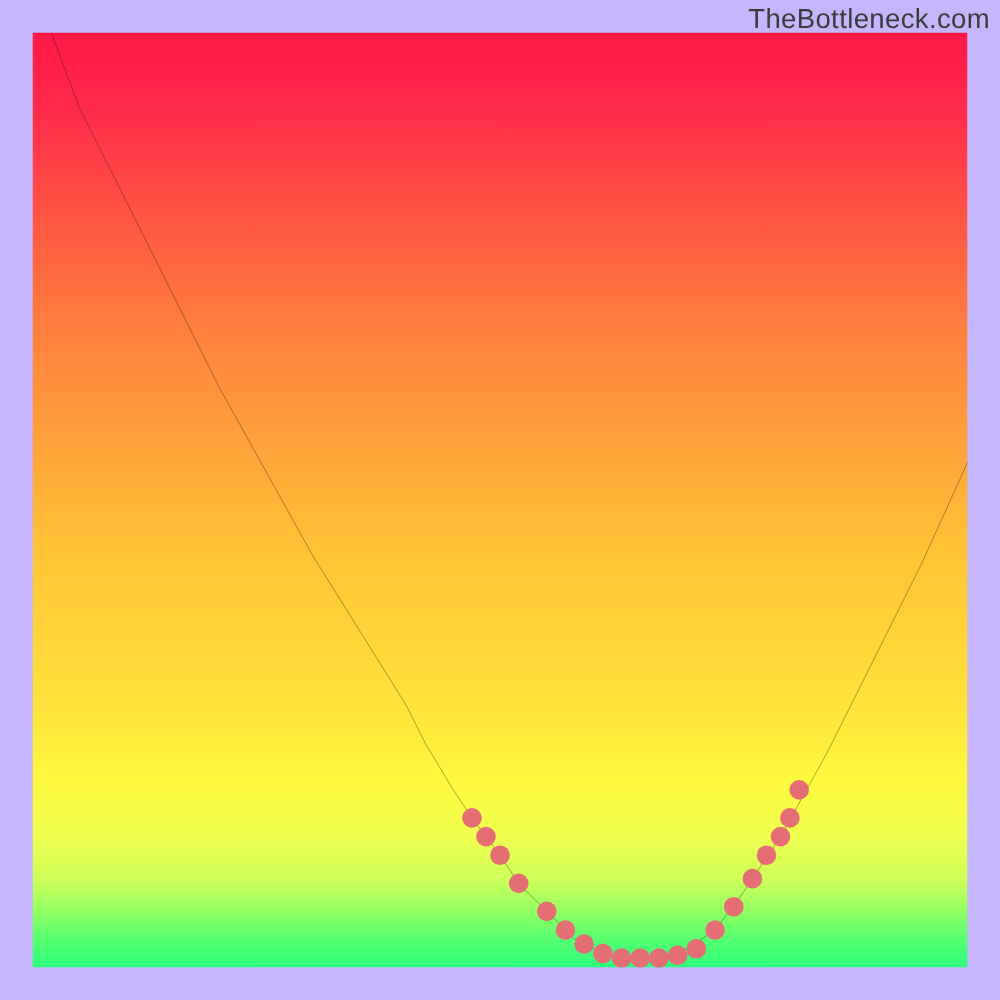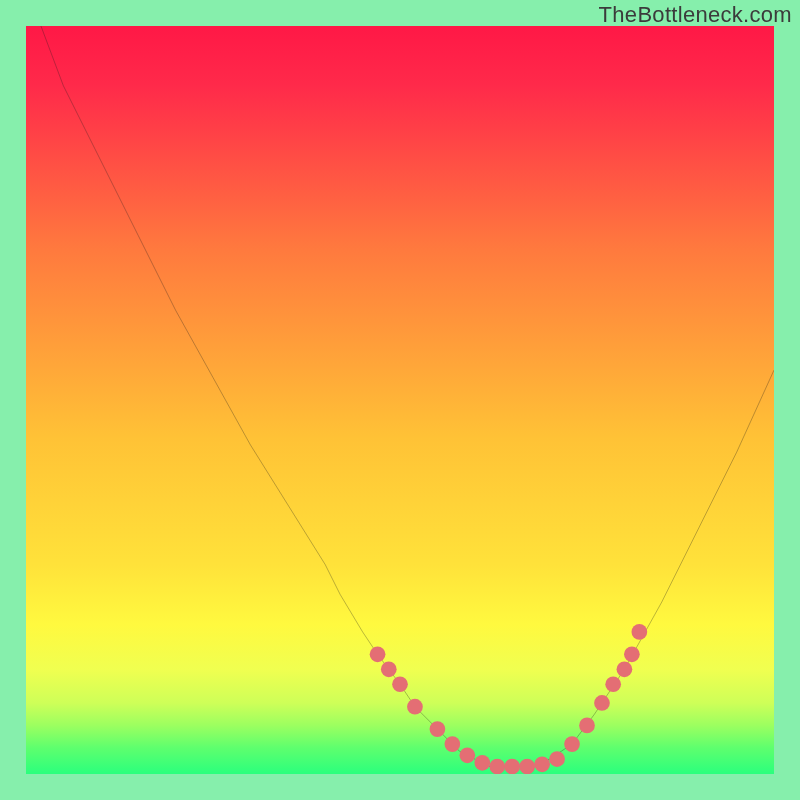--- a/index.html
+++ b/index.html
@@ -8,21 +8,21 @@
     width: 800px;
     height: 800px;
     background: #000;
     overflow: hidden;
     font-family: Arial, Helvetica, sans-serif;
   }
   .frame {
     position: relative;
     width: 800px;
     height: 800px;
-    background: #86efac;
+    background: #c4b5fd;
   }
   .watermark {
     position: absolute;
     top: 2px;
     right: 8px;
     color: #3b3b3b;
     font-size: 22px;
     font-weight: 500;
     letter-spacing: 0.3px;
     z-index: 10;

